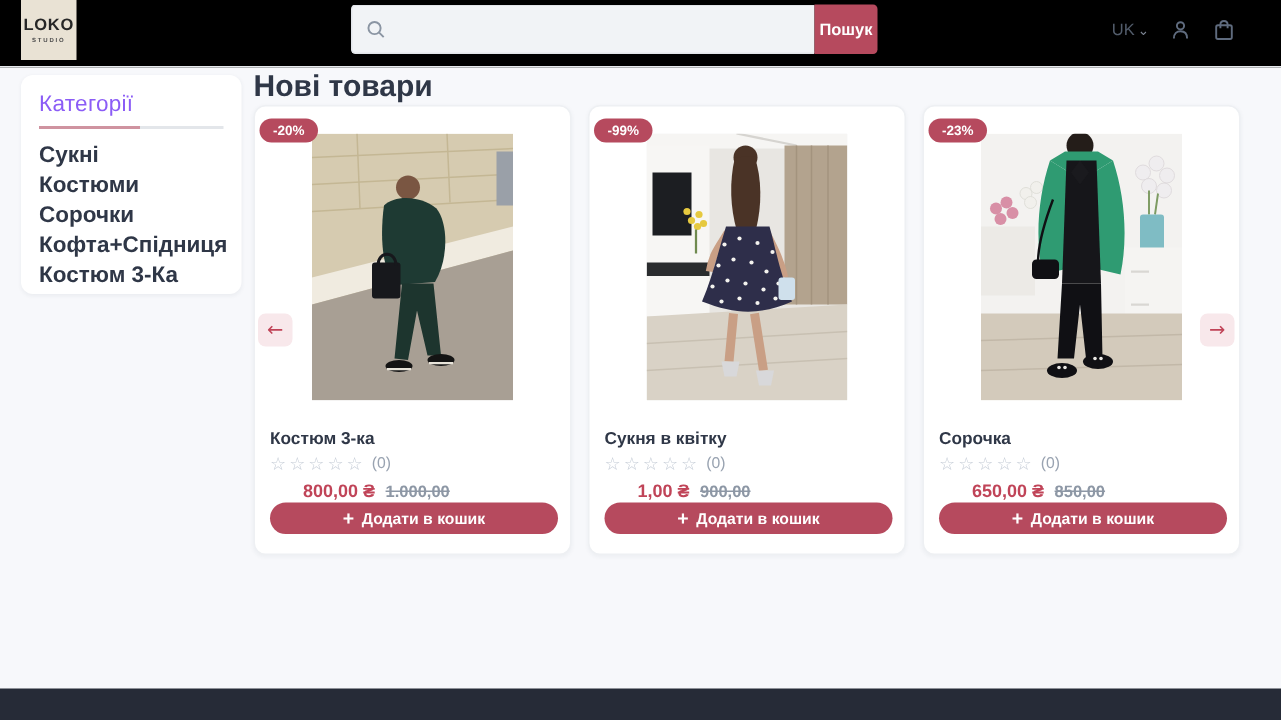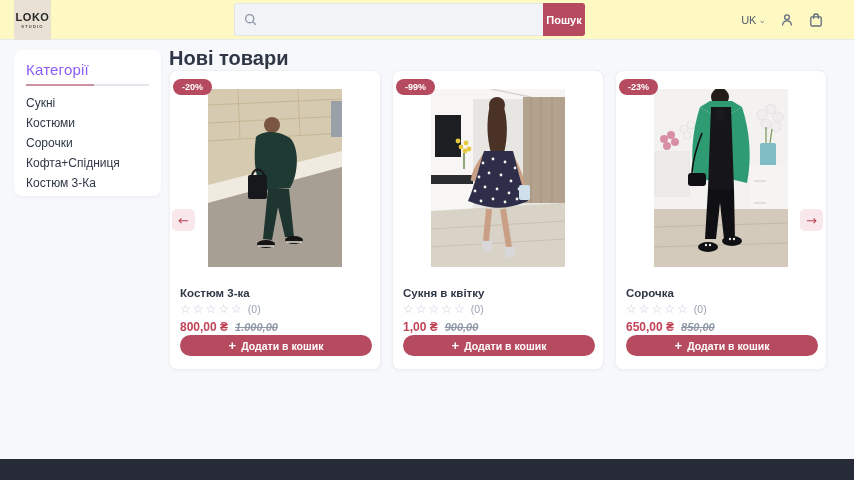--- a/index.html
+++ b/index.html
@@ -1,54 +1,54 @@
 <!DOCTYPE html>
 <html><head>
 <meta charset="utf-8">
 <style>
   * { margin:0; padding:0; box-sizing:border-box; }
   html,body { width:854px; height:480px; }
   body { font-family:"Liberation Sans", sans-serif; background:#f7f8fb; overflow:hidden; }
   .page { position:relative; width:854px; height:480px; background:#f7f8fb; }
 
   
-  .header { position:absolute; top:0; left:0; width:854px; height:40px; background:#fef9c3; border-bottom:1px solid #e7eaee; z-index:10; }
+  .header { position:absolute; top:0; left:0; width:854px; height:45px; background:#000000; border-bottom:1px solid #e7eaee; z-index:10; }
   .logo { position:absolute; left:14px; top:0; width:37px; height:40px; background:#e9e2d4; display:flex; flex-direction:column; align-items:center; justify-content:center; cursor:pointer; }
   .logo-title { font-size:11px; font-weight:bold; color:#262626; letter-spacing:0.5px; line-height:11px; }
   .logo-sub { font-size:4px; font-weight:bold; color:#4c4c4c; letter-spacing:1.2px; margin-top:1px; }
   .search-wrap { position:absolute; left:234px; top:3px; display:flex; height:33px; }
   .search-input-box { width:309px; height:33px; background:#f1f3f6; border:1px solid #e2e5ea; border-right:none; border-radius:3px 0 0 3px; display:flex; align-items:center; padding-left:9px; }
   .search-input { border:none; outline:none; background:transparent; flex:1; font-size:11px; color:#3a4352; margin-left:7px; height:100%; }
   .search-btn { width:42px; height:33px; background:#b64a5e; color:#ffffff; border:none; border-radius:0 3px 3px 0; font-size:11px; font-weight:bold; font-family:"Liberation Sans",sans-serif; cursor:pointer; }
   .hdr-right { position:absolute; right:30px; top:0; height:40px; display:flex; align-items:center; gap:13px; }
   .lang { display:flex; align-items:center; gap:2px; font-size:11px; font-weight:normal; color:#525c6b; cursor:pointer; }
   .lang .chev { font-size:9px; color:#7d8694; }
   .hicon { width:16px; height:16px; cursor:pointer; display:block; }
 
   
   .sidebar { position:absolute; left:14px; top:50px; width:147px; height:146px; background:#ffffff; border-radius:8px; box-shadow:0 1px 3px rgba(40,50,70,0.06); padding:11px 12px; }
   .sidebar-title { font-size:15px; font-weight:normal; color:#8b5cf6; letter-spacing:0.2px; }
   .sidebar-rule { margin-top:6px; height:2px; width:123px; background:linear-gradient(to right, #cf93a0 0%, #cf93a0 55%, #e3e6ea 55%, #e3e6ea 100%); }
   .side-list { margin-top:12px; list-style:none; }
-  .side-item { font-size:12px; font-weight:normal; color:#2f3747; margin-bottom:9px; cursor:pointer; line-height:11px; }
+  .side-item { font-size:15px; font-weight:bold; color:#2f3747; margin-bottom:9px; cursor:pointer; line-height:11px; }
 
   
   .main-title { position:absolute; left:169px; top:47px; font-size:20px; font-weight:bold; color:#2f3747; }
 
   .card { position:absolute; top:70px; width:212px; height:300px; background:#ffffff; border:1px solid #eef0f3; border-radius:8px; box-shadow:0 1px 3px rgba(40,50,70,0.05); }
   .card1 { left:169px; } .card2 { left:392px; } .card3 { left:615px; }
   .badge { position:absolute; left:3px; top:8px; background:#b64a5e; color:#ffffff; font-size:9px; font-weight:bold; padding:3px 9px; border-radius:9px; z-index:3; }
   .pimg { position:absolute; left:38px; top:18px; width:134px; height:178px; overflow:hidden; }
   .ptitle { position:absolute; left:10px; top:216px; font-size:11.5px; font-weight:bold; color:#2f3747; cursor:pointer; }
   .stars { position:absolute; left:10px; top:232px; display:flex; align-items:center; gap:2px; }
   .star { font-size:12px; color:#c6cdd7; line-height:12px; }
   .rcount { font-size:10.5px; color:#99a3b1; margin-left:4px; }
   .prices { position:absolute; left:10px; top:249px; display:flex; align-items:baseline; gap:7px; }
-  .price { font-size:12px; font-weight:bold; color:#c04458; }
-  .old-price { font-size:11px; font-weight:bold; color:#8d97a5; text-decoration:line-through;font-style:italic; }
+  .price { font-size:12px; font-weight:bold; color:#c04458;margin-left:22px; }
+  .old-price { font-size:11px; font-weight:bold; color:#8d97a5; text-decoration:line-through; }
   .add-btn { position:absolute; left:10px; bottom:13px; width:192px; height:21px; background:#b64a5e; border:none; border-radius:11px; color:#ffffff; font-size:10.5px; font-weight:bold; font-family:"Liberation Sans",sans-serif; cursor:pointer; display:flex; align-items:center; justify-content:center; gap:5px; }
   .add-btn .plus { font-size:13px; font-weight:bold; line-height:13px; }
 
   .nav-arrow { position:absolute; top:209px; width:23px; height:22px; background:#f8e8eb; border:none; border-radius:5px; color:#c04458; font-size:13px; cursor:pointer; z-index:6; display:flex; align-items:center; justify-content:center; font-family:"DejaVu Sans",sans-serif; }
   .arrow-left { left:172px; }
   .arrow-right { left:800px; }
 
   
   .footer { position:absolute; left:0; bottom:0; width:854px; height:21px; background:#262b37; }
 </style>

